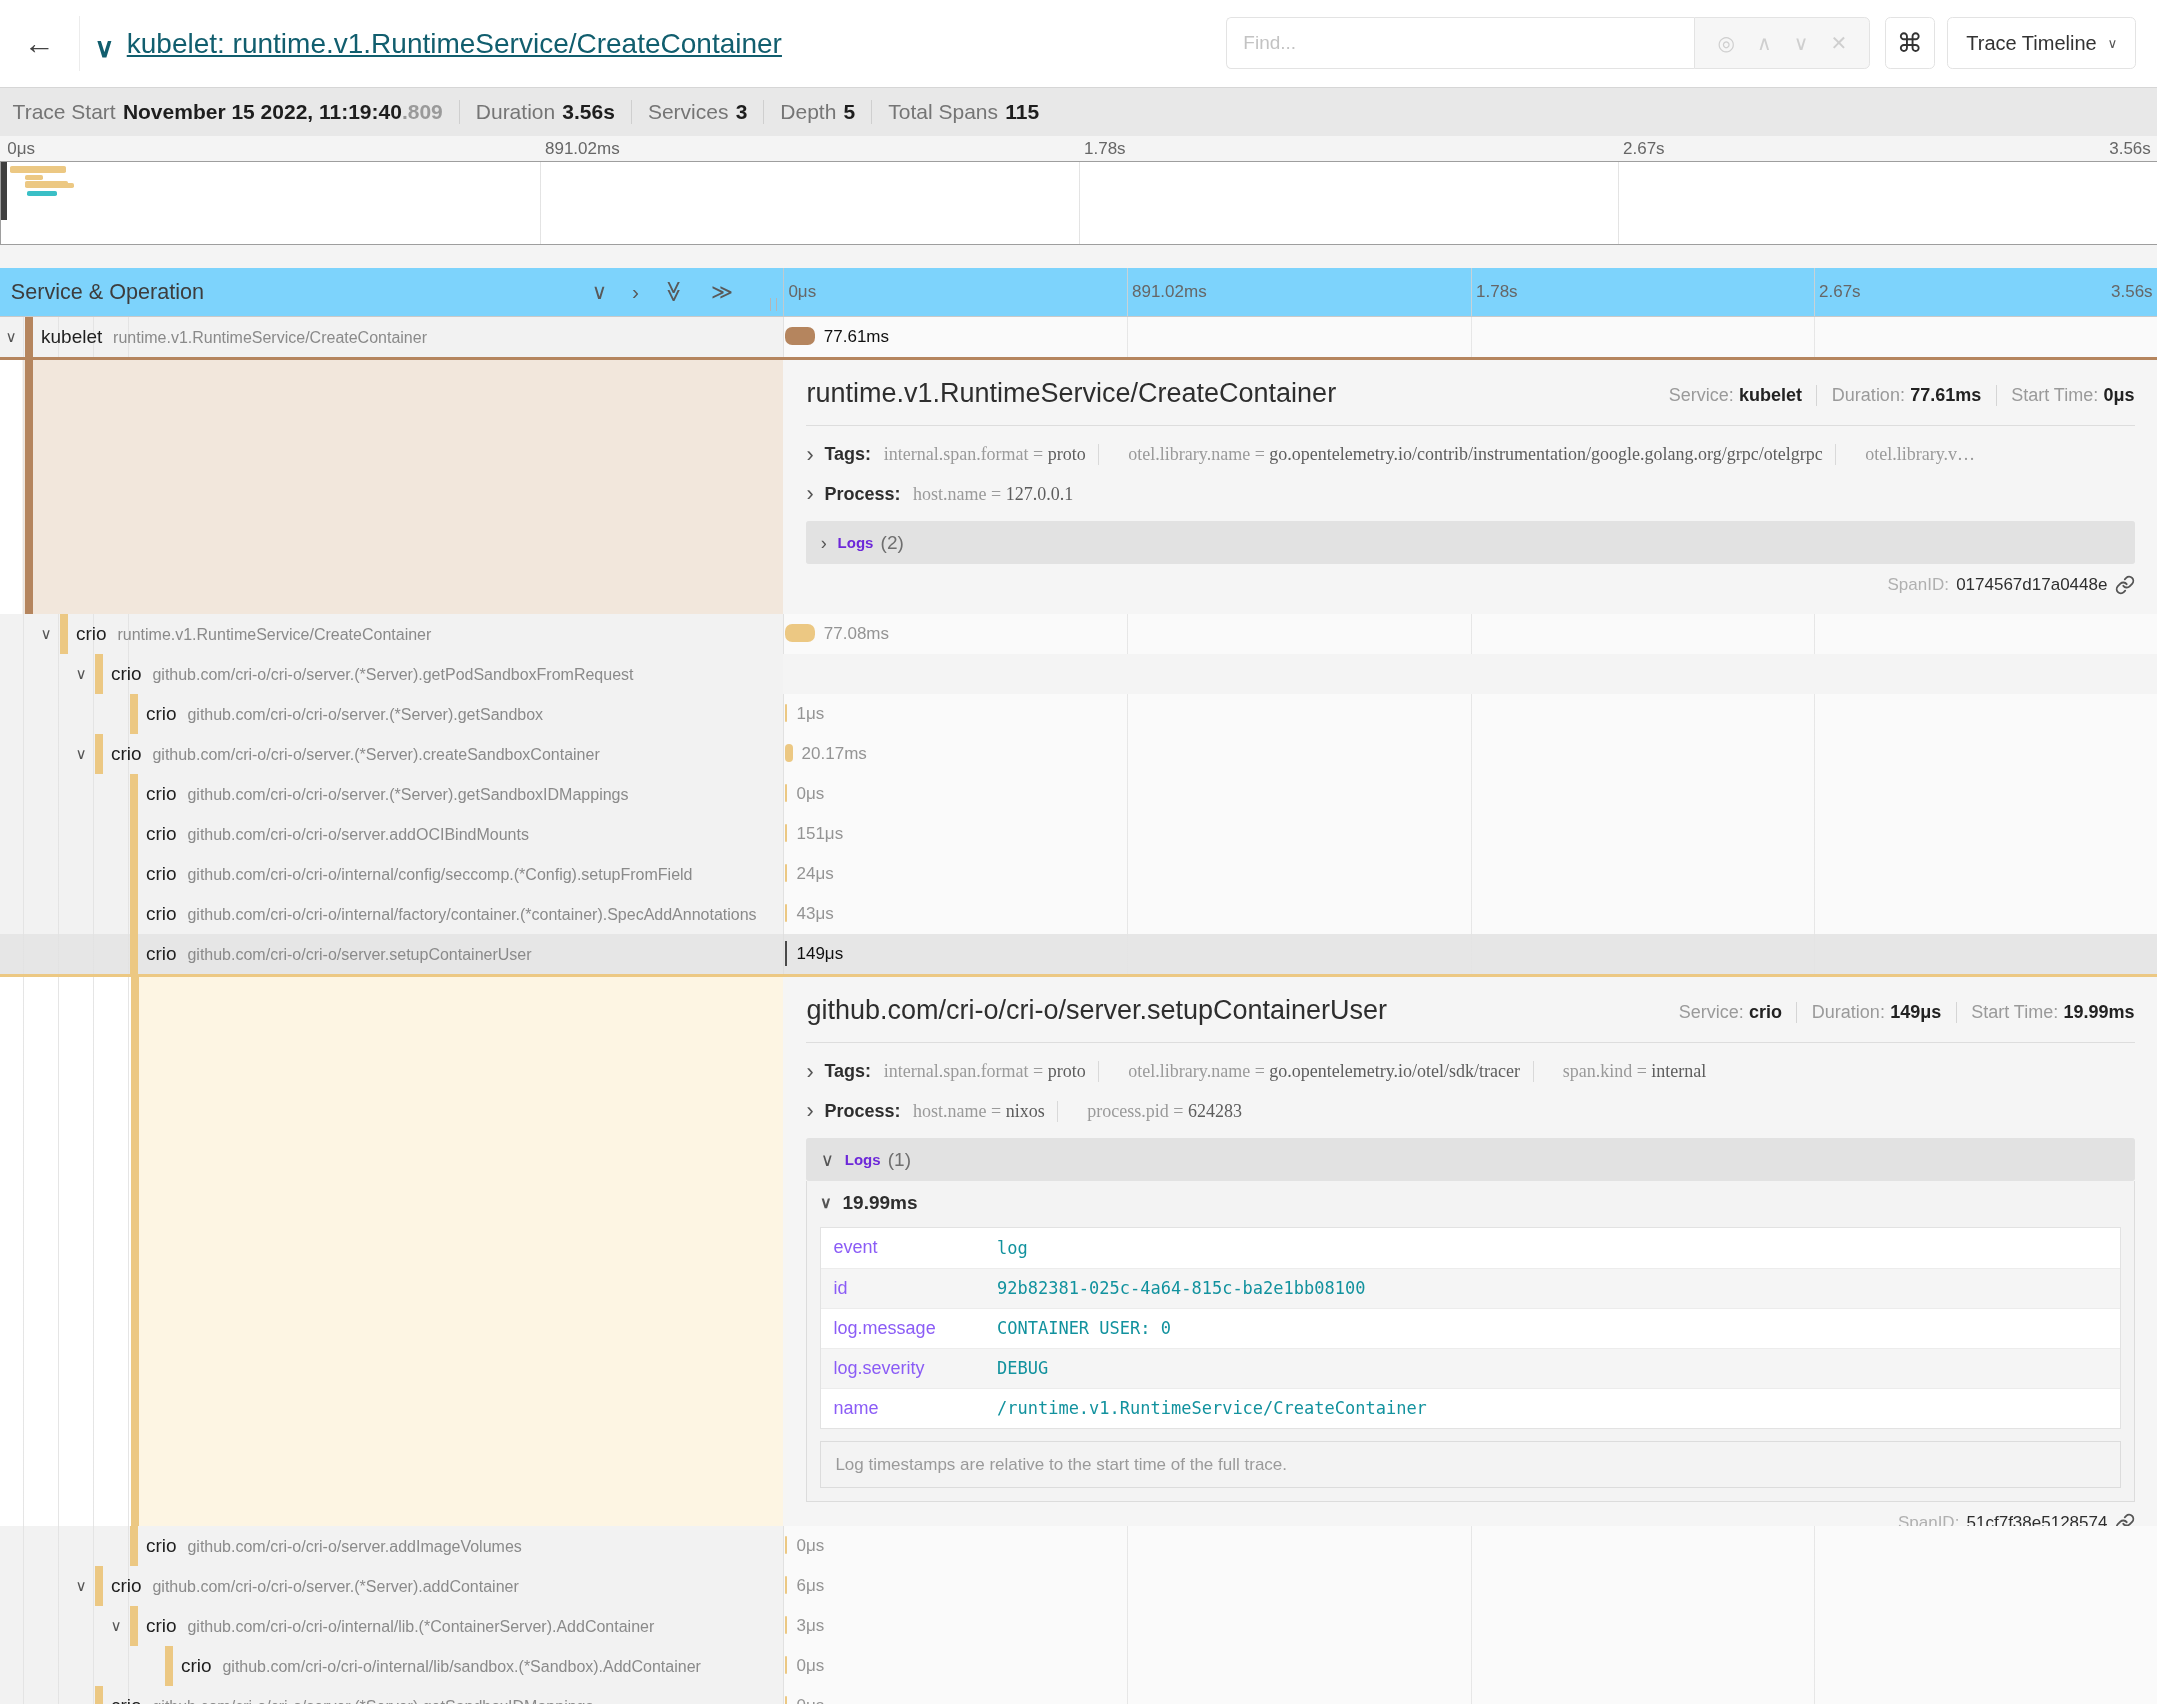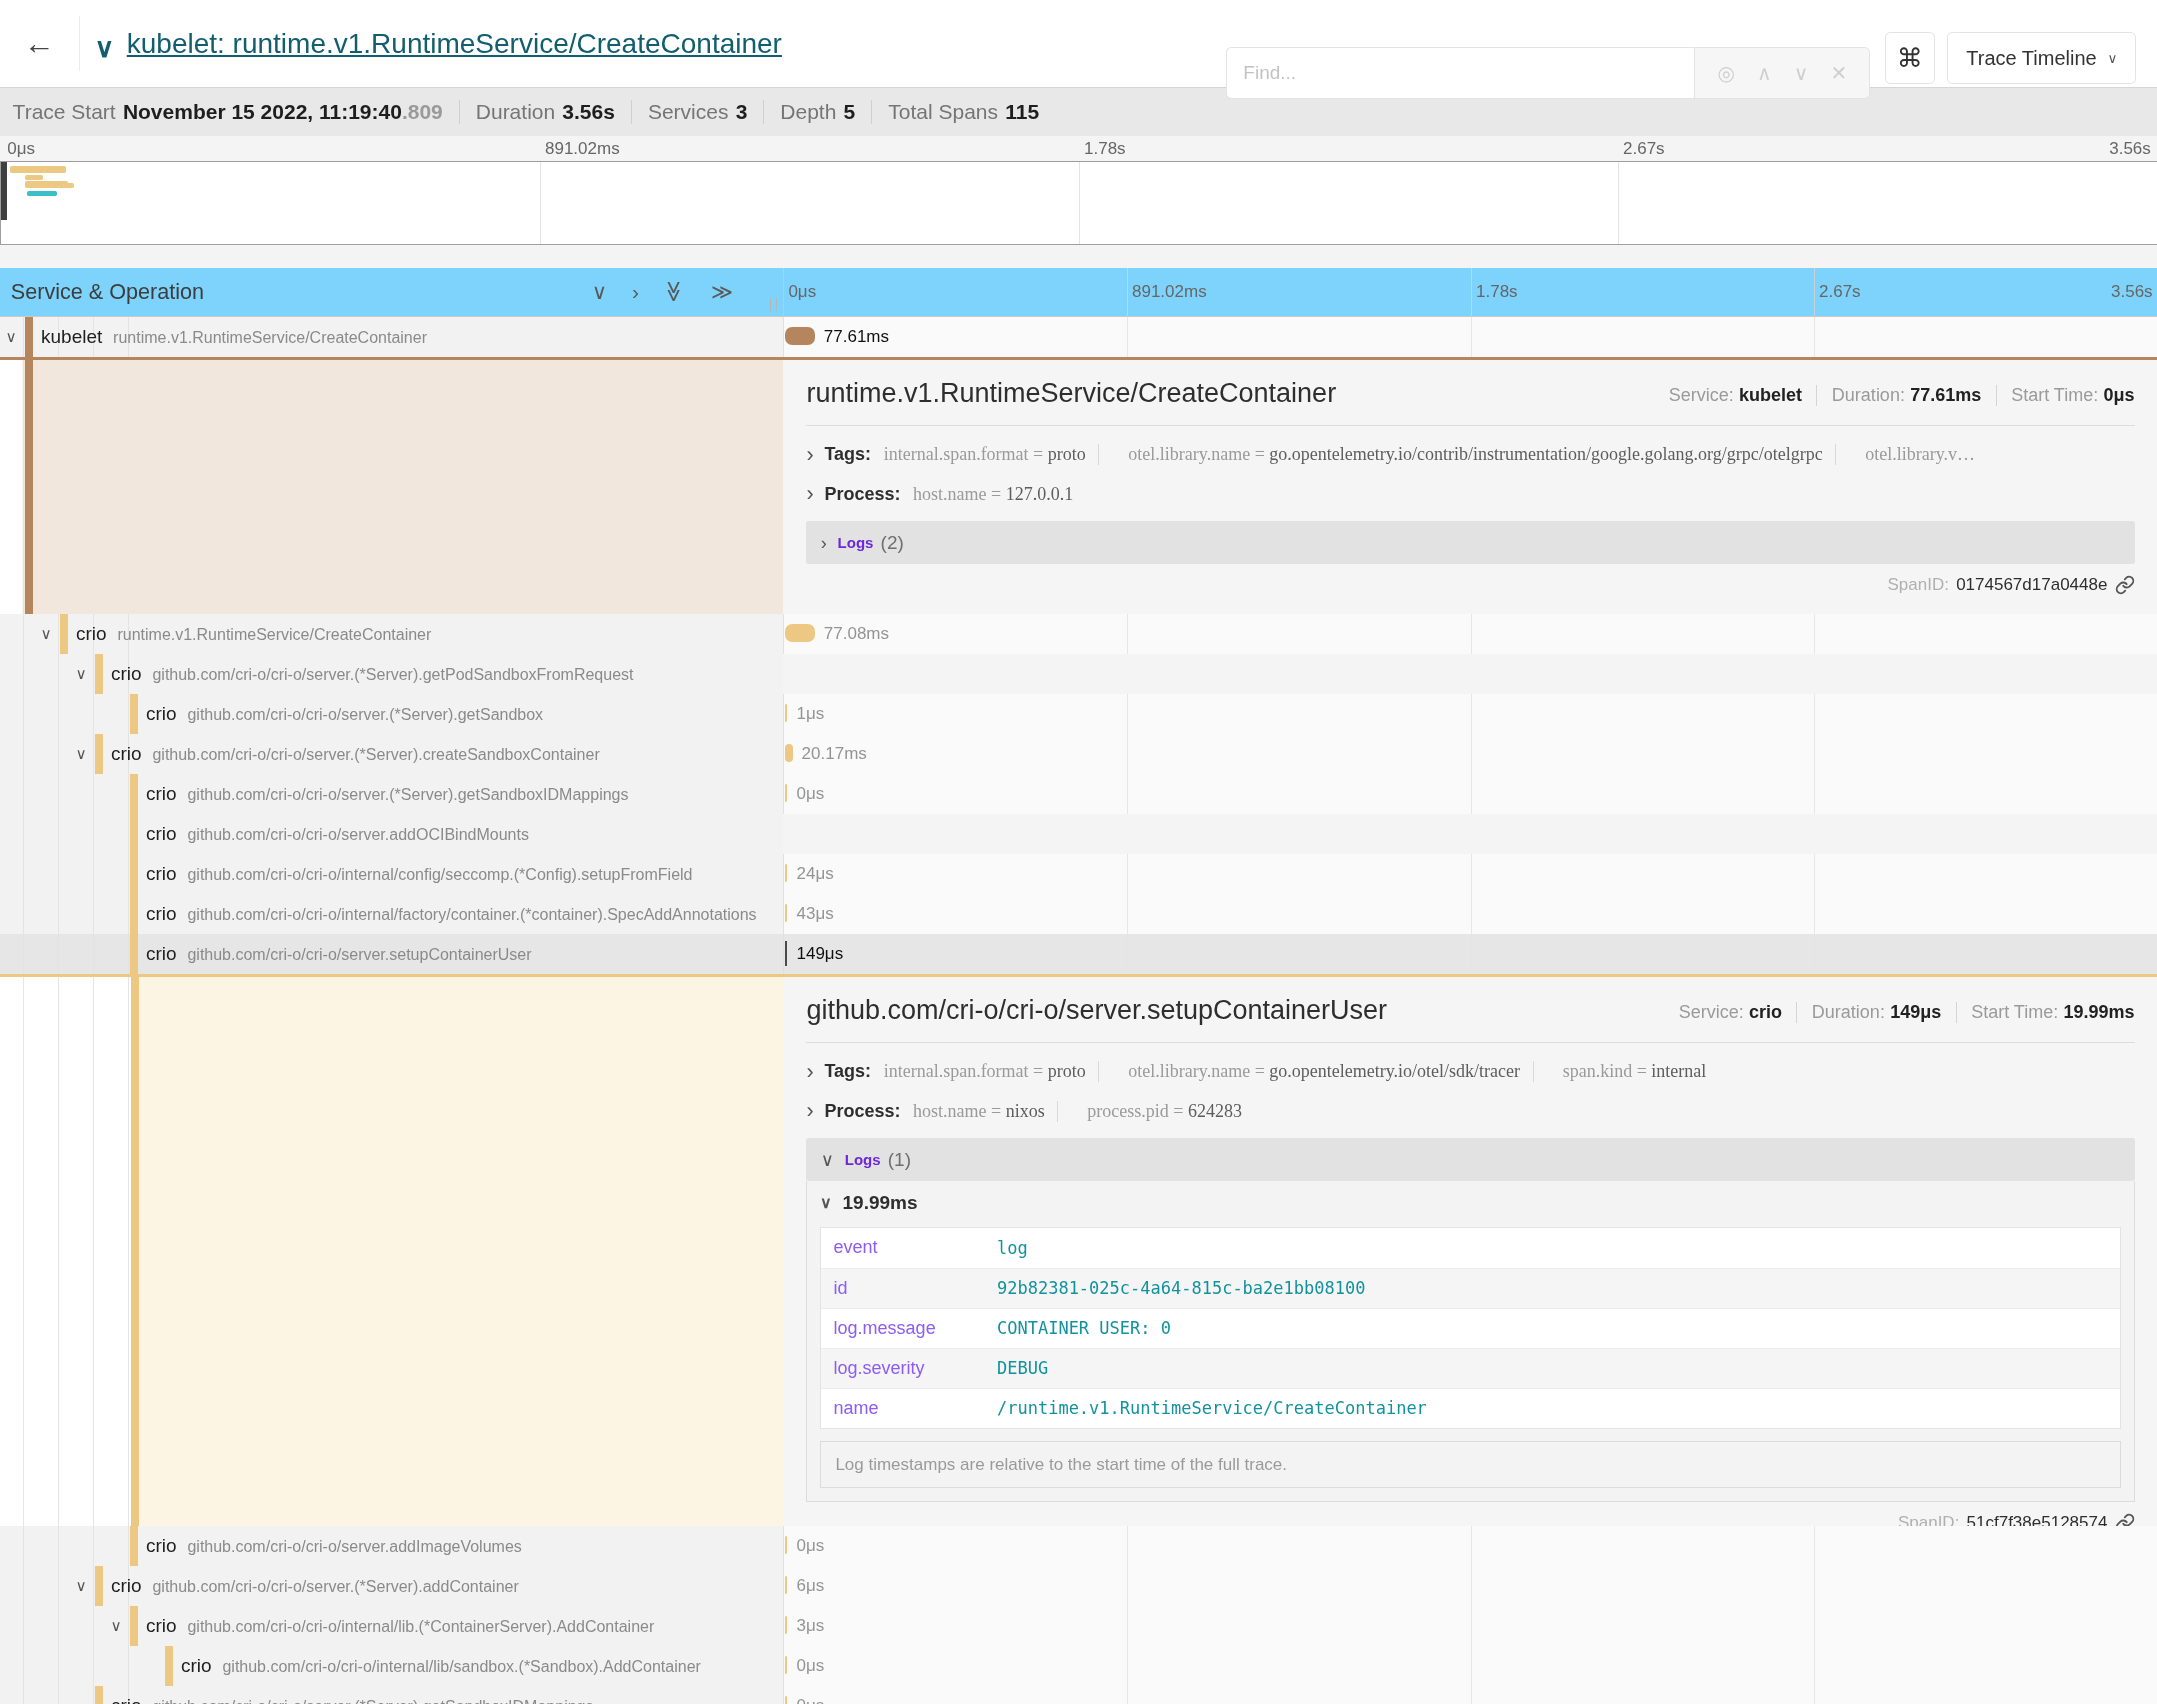--- a/index.html
+++ b/index.html
@@ -9,21 +9,21 @@
   
   .top-header { height:87px; background:#fff; display:flex; align-items:center; position:relative; }
   .back-btn { width:79px; height:87px; display:flex; align-items:center; justify-content:center;
     font-size:31px; color:#444; cursor:pointer; }
   .hdr-title-group { border-left:0.9px solid #ececec; padding:7.2px 0 7.2px 12.6px; display:flex; align-items:center; min-width:0; }
   .hdr-chevron { color:var(--c-link); font-size:27px; font-weight:bold; margin:9px 12.6px 0 1.8px; }
   .hdr-titles { display:flex; flex-direction:column; }
   .trace-title { font-size:28px; font-weight:500; color:var(--c-link); text-decoration:underline; cursor:pointer; }
   .trace-id { font-size:24px; color:#b3b3b3; margin-top:1.8px; }
   .hdr-right { position:absolute; right:21.6px; top:17px; display:flex; align-items:center; }
-  .find-wrap { display:flex;margin-top:30px; }
+  .find-wrap { display:flex; }
   .find-input { width:468px; height:52px; border:0.9px solid #e3e3e3; border-right:none; border-radius:5.4px 0 0 5.4px;
     padding:0 16px; font-size:19px; color:#444; background:#fff; outline:none; font-family:"Liberation Sans",sans-serif; }
   .find-input::placeholder { color:#c3c3c3; }
   .find-btns { width:176px; height:52px; background:#f6f6f6; border:0.9px solid #e3e3e3; border-radius:0 5.4px 5.4px 0;
     display:flex; align-items:center; justify-content:space-evenly; }
   .find-btns span { color:#cfcfcf; font-size:20px; cursor:pointer; }
   .kbd-btn { width:50px; height:52px; border:0.9px solid #e3e3e3; border-radius:5.4px; background:#fff; margin-left:14.4px;
     display:flex; align-items:center; justify-content:center; font-size:26px; color:#333; cursor:pointer; }
   .view-btn { height:52px; border:0.9px solid #e3e3e3; border-radius:5.4px; background:#fff; margin-left:12.6px;
     display:flex; align-items:center; padding:0 18px; font-size:20px; color:#333; cursor:pointer; }
@@ -355,20 +355,24 @@
         <span class="tl-label">0μs</span>
       </div>
     </div>
 
     <div class="row" style="--depth: 3; --barw: 2.7px; --spancolor: #ecc883;">
       <div class="row-name">
         
         <span class="row-bar"></span>
         <span class="row-svc">crio</span><span class="row-op">github.com/cri-o/cri-o/server.addOCIBindMounts</span>
       </div>
+      <div class="row-tl">
+        <span class="tl-bar"></span>
+        <span class="tl-label">151μs</span>
+      </div>
     </div>
 
     <div class="row" style="--depth: 3; --barw: 2.7px; --spancolor: #ecc883;">
       <div class="row-name">
         
         <span class="row-bar"></span>
         <span class="row-svc">crio</span><span class="row-op">github.com/cri-o/cri-o/internal/config/seccomp.(*Config).setupFromField</span>
       </div>
       <div class="row-tl">
         <span class="tl-bar"></span>

